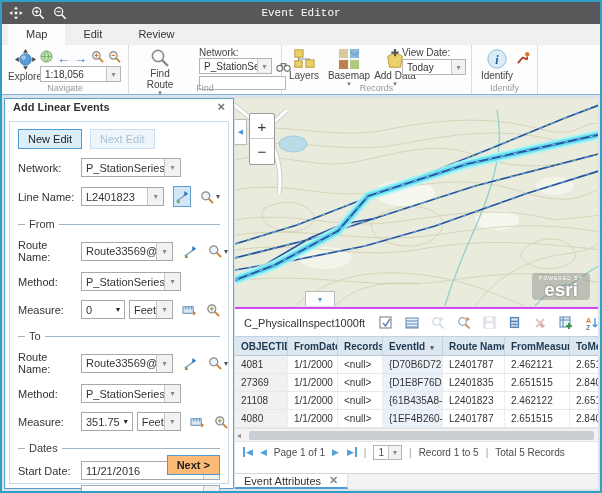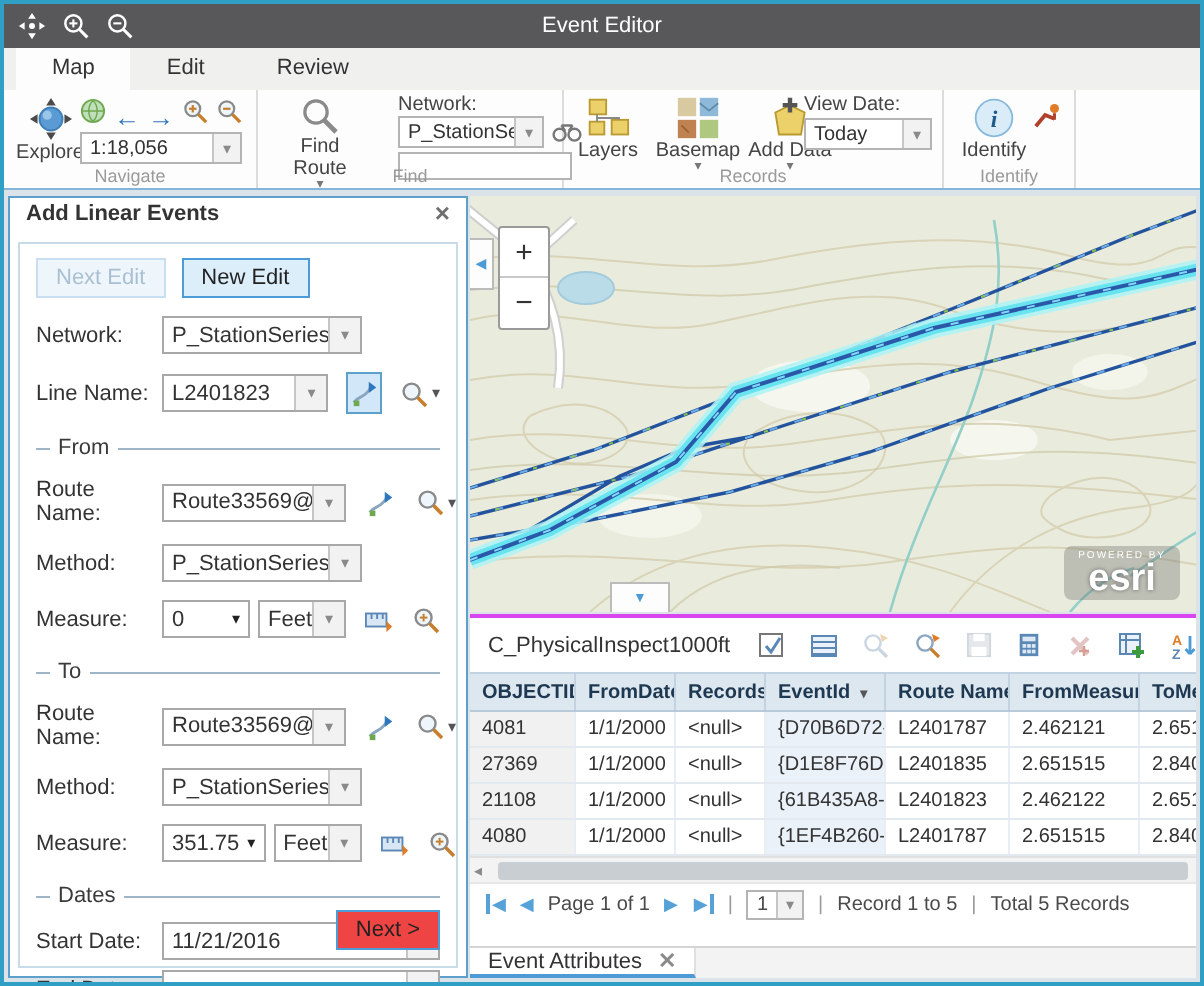--- a/index.html
+++ b/index.html
@@ -1,20 +1,20 @@
 <!DOCTYPE html>
 <html><head>
 <meta charset="utf-8">
 <style>
   * { margin:0; padding:0; box-sizing:border-box; }
   body { font-family:"Liberation Sans", sans-serif; background:#fff; }
   .window { position:relative; width:602px; height:493px; border:2px solid #2f9fc5; background:#dbe2e8; overflow:hidden; }
 
   
-  .titlebar { position:relative; height:22px; background:#58585a; display:flex; align-items:center; }
+  .titlebar { position:relative; height:22px; background:#58585a; display:flex; align-items:center;font-family:Liberation Mono, monospace; }
   .tb-icons { display:flex; gap:8px; padding-left:7px; z-index:2; }
   .tb-icons svg { display:block; }
   .tb-title { position:absolute; left:0; right:0; text-align:center; color:#fff; font-size:11px; }
 
   
   .tabbar { height:21px; background:#f0f0ef; display:flex; padding-left:6px; }
   .rtab { padding:4px 18px 0 18px; font-size:11px; color:#333; height:100%; }
   .rtab.active { background:#fdfdfd; }
 
   
@@ -35,21 +35,21 @@
   
   .content { position:absolute; top:94px; left:2px; right:2px; bottom:2px; background:#dbe2e8; }
 
   
   .panel { position:absolute; left:0; top:2px; width:230px; bottom:0; background:#fff; border:1px solid #5ea0cc; }
   .panel-header { height:15px; display:flex; align-items:center; padding:0 8px; font-size:11px; font-weight:bold; color:#333; }
   .panel-close { margin-left:auto; color:#707070; font-size:13px; cursor:pointer; line-height:11px; }
   .panel-body { position:absolute; top:22px; left:4px; right:4px; bottom:4px; border:1px solid #c8dbe9; padding:7px 8px; font-size:11px; color:#333; }
   .btn { display:inline-block; font-size:11px; padding:3px 9px; border:1px solid #4d9bd6; background:#ddeefb; color:#222; }
   .btn.disabled { border-color:#c9def0; background:#eef6fc; color:#a9bfd2; }
-  .btn-next { position:absolute; right:8px; bottom:8px; background:#ef4444; }
+  .btn-next { position:absolute; right:8px; bottom:8px; background:#fdba74;font-weight:bold; }
   .frow { display:flex; align-items:center; margin-top:9px; }
   .frow .flabel { width:63px; flex:none; }
   .fcombo { display:inline-flex; height:19px; border:1px solid #a8a8a8; background:#fff; align-items:center; font-size:11px; }
   .fcombo .combo-btn { width:16px; font-size:8px; }
   .sect { display:flex; align-items:center; margin-top:11px; font-size:11px; color:#3a3a3a; }
   .sect::before { content:""; width:7px; border-top:1px solid #9fb4c4; margin-right:4px; }
   .sect::after { content:""; flex:1; border-top:1px solid #9fb4c4; margin-left:4px; }
   .tool-sq { width:21px; height:21px; border:1px solid transparent; display:flex; align-items:center; justify-content:center; margin-left:9px; }
   .tool-sq.active { border-color:#5ea0cc; background:#d2e8f8; }
   .magwrap { display:flex; align-items:center; margin-left:9px; gap:2px; }
@@ -255,22 +255,22 @@
 
   <div class="content">
 
     <div class="panel">
       <div class="panel-header">
         <span>Add Linear Events</span>
         <span class="panel-close">×</span>
       </div>
       <div class="panel-body">
         <div style="display:flex; gap:8px;">
+          <span class="btn">New Edit</span>
           <span class="btn disabled">Next Edit</span>
-          <span class="btn">New Edit</span>
         </div>
 
         <div class="frow">
           <span class="flabel">Network:</span>
           <span class="fcombo" style="width:100px;">
             <span class="combo-val">P_StationSeries</span>
             <span class="combo-btn">▾</span>
           </span>
         </div>
 

